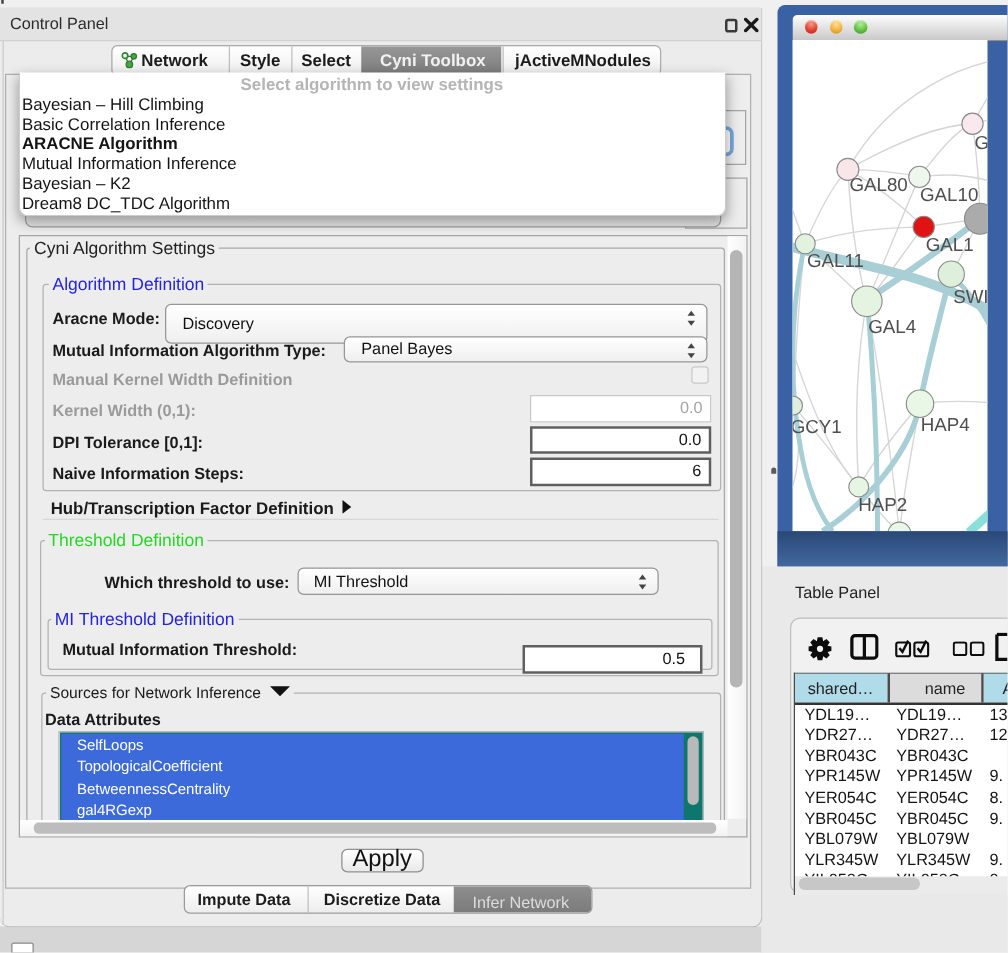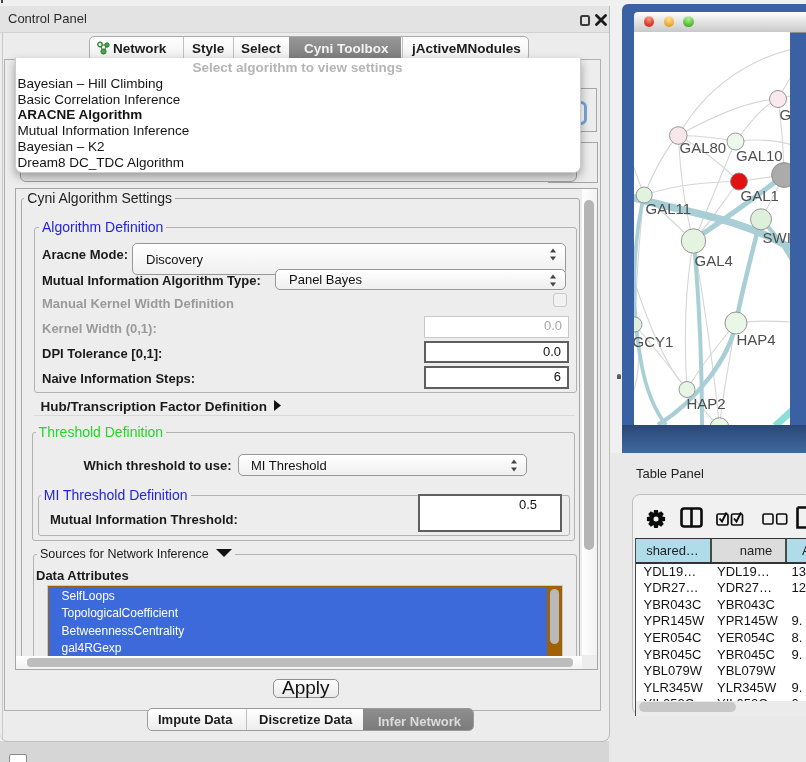--- a/index.html
+++ b/index.html
@@ -111,28 +111,28 @@
         <svg class="abs" style="right:8px;top:4.5px" width="8" height="13" viewBox="0 0 8 13">
           <path d="M4 0.5 L7 4.5 L1 4.5 Z" fill="#444"></path>
             <path d="M4 12.5 L7 8.5 L1 8.5 Z" fill="#444"></path>
         </svg>
       </div>
 
       <div class="group" style="left:22.5px;top:306px;width:530px;height:39px">
         <div class="gtitle" style="left:1.8px;color:#2424e0">MI Threshold Definition</div>
       </div>
       <div class="lbl" style="left:34.5px;top:323px">Mutual Information Threshold:</div>
-      <div class="field" style="left:402.5px;top:305px;width:144px;height:38px;padding-right:23px">0.5</div>
+      <div class="field" style="left:402.5px;top:327px;width:144px;height:23px;padding-right:12px">0.5</div>
 
       <div class="group" style="left:17.5px;top:365px;width:541.5px;height:110px">
         <div class="gtitle" style="left:3px;color:#1a1a1a;font-size:12.5px;top:-8px">Sources for Network Inference <span style="display:inline-block;width:0;height:0;border-left:8px solid transparent;border-right:8px solid transparent;border-top:8.5px solid #111;vertical-align:0.5px;margin-left:4px"></span></div>
       </div>
       <div class="lbl" style="left:20.5px;top:379px">Data Attributes</div>
 
-      <div class="abs" style="left:31px;top:396px;width:514px;height:71px;background:#a16207;border:1px solid #c9c9c9">
+      <div class="abs" style="left:31px;top:396px;width:514px;height:71px;background:#0f766e;border:1px solid #c9c9c9">
         <div class="abs" style="left:1px;top:1px;width:498px;height:70px;background:#3c6ada"></div>
         <div class="abs" style="left:14px;top:3px;font-size:12px;color:#fff">SelfLoops</div>
         <div class="abs" style="left:14px;top:20.5px;font-size:12px;color:#fff">TopologicalCoefficient</div>
         <div class="abs" style="left:14px;top:38px;font-size:12px;color:#fff">BetweennessCentrality</div>
         <div class="abs" style="left:14px;top:55.5px;font-size:12px;color:#fff">gal4RGexp</div>
         <div class="abs" style="left:502px;top:3px;width:9px;height:55px;background:#b9b9b9;border-radius:4.5px"></div>
       </div>
     </div>
   </div>
 
@@ -144,21 +144,21 @@
 
   <div class="abs" style="left:273px;top:673px;width:65.5px;height:19px;border:1.5px solid #8f8f8f;border-radius:5px;
    background:linear-gradient(#ffffff,#e9e9e9);box-sizing:border-box;text-align:center;font-size:19px;color:#111;line-height:16px">Apply</div>
 
   <div class="abs" style="left:147px;top:701.8px;width:324.5px;height:21.7px;border:1px solid #9b9b9b;border-radius:5px;
    background:linear-gradient(#ffffff,#ededed);overflow:hidden;font-size:13px;font-weight:bold;color:#1c1c1c">
     <div class="abs" style="left:97.5px;top:0;width:1px;height:100%;background:#c0c0c0"></div>
     <div class="abs" style="left:215px;top:0;width:109.5px;height:100%;background:linear-gradient(#8e8e8e,#7b7b7b)"></div>
     <div class="abs" style="left:10px;top:3.5px">Impute Data</div>
     <div class="abs" style="left:111px;top:3.5px">Discretize Data</div>
-    <div class="abs" style="left:230px;top:5px;color:#dcdcdc;font-weight:bold">Infer Network</div>
+    <div class="abs" style="left:230px;top:5px;color:#dcdcdc;font-weight:normal">Infer Network</div>
   </div>
 </div>
 
 <div class="abs" style="left:548px;top:87.5px;width:47px;height:42px;border:1px solid #a5a5a5"></div>
 <div class="abs" style="left:548px;top:141.5px;width:47.5px;height:39px;border:1px solid #a5a5a5"></div>
 <div class="abs" style="left:20px;top:150px;width:555px;height:30px;border:1px solid #9f9f9f;border-radius:6px;background:linear-gradient(#fbfbfb,#e6e6e6)"></div>
 <div class="abs" style="left:553px;top:100.5px;width:34px;height:24px;border:3px solid #76a7dc;border-radius:6px;background:#fff;box-sizing:border-box"></div>
 
 <div class="abs" style="left:14.5px;top:58px;width:566px;height:114.5px;background:#fff;
  border:1px solid #cccccc;border-top:none;border-radius:0 0 7px 7px;box-sizing:border-box;

